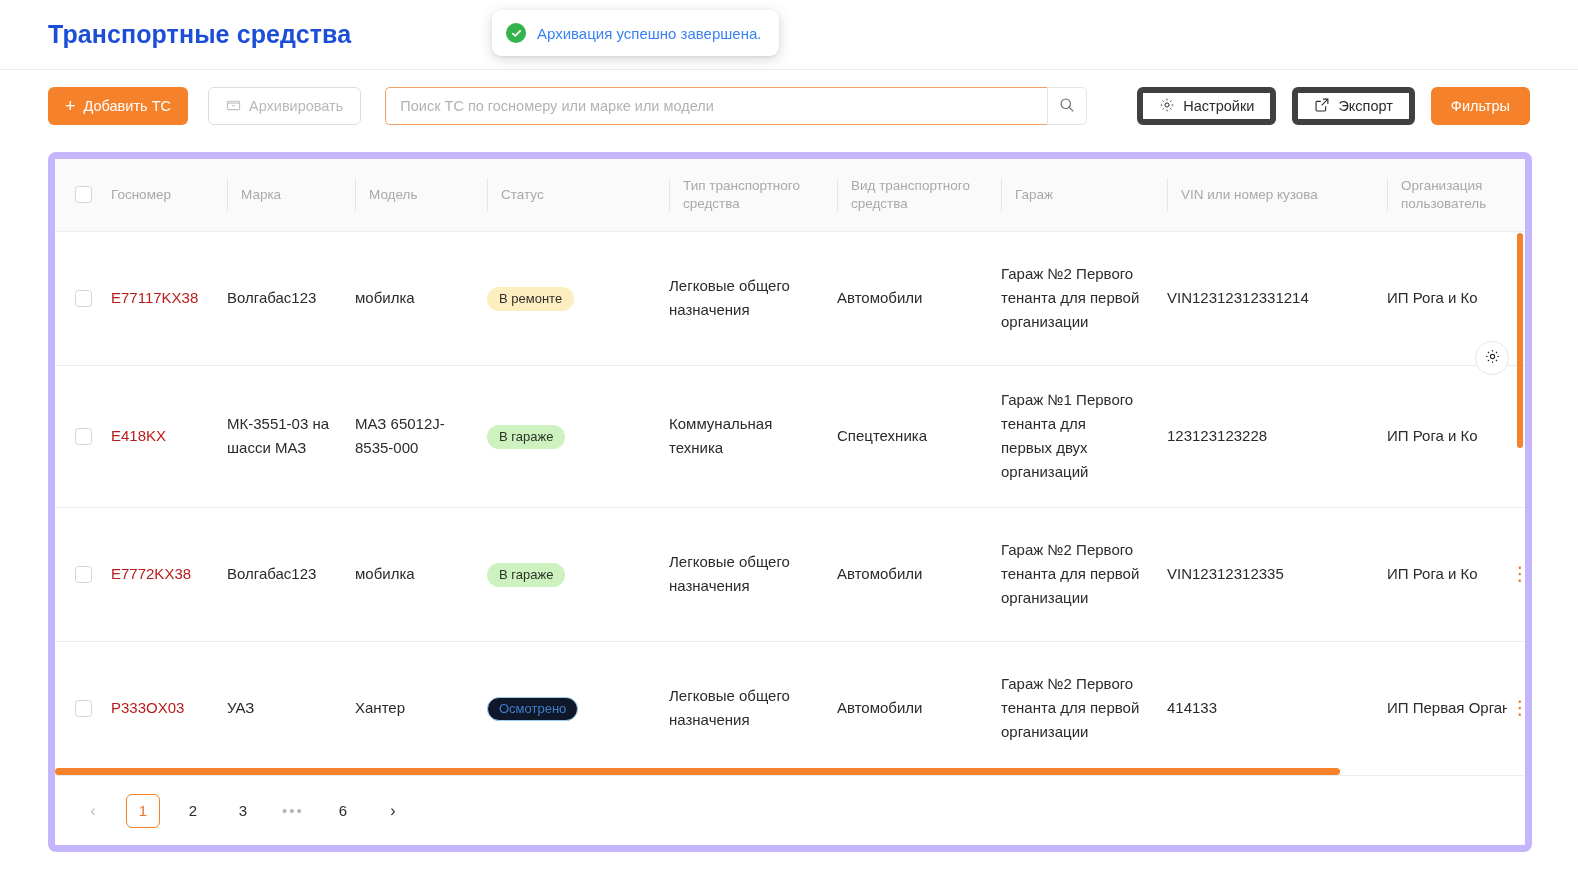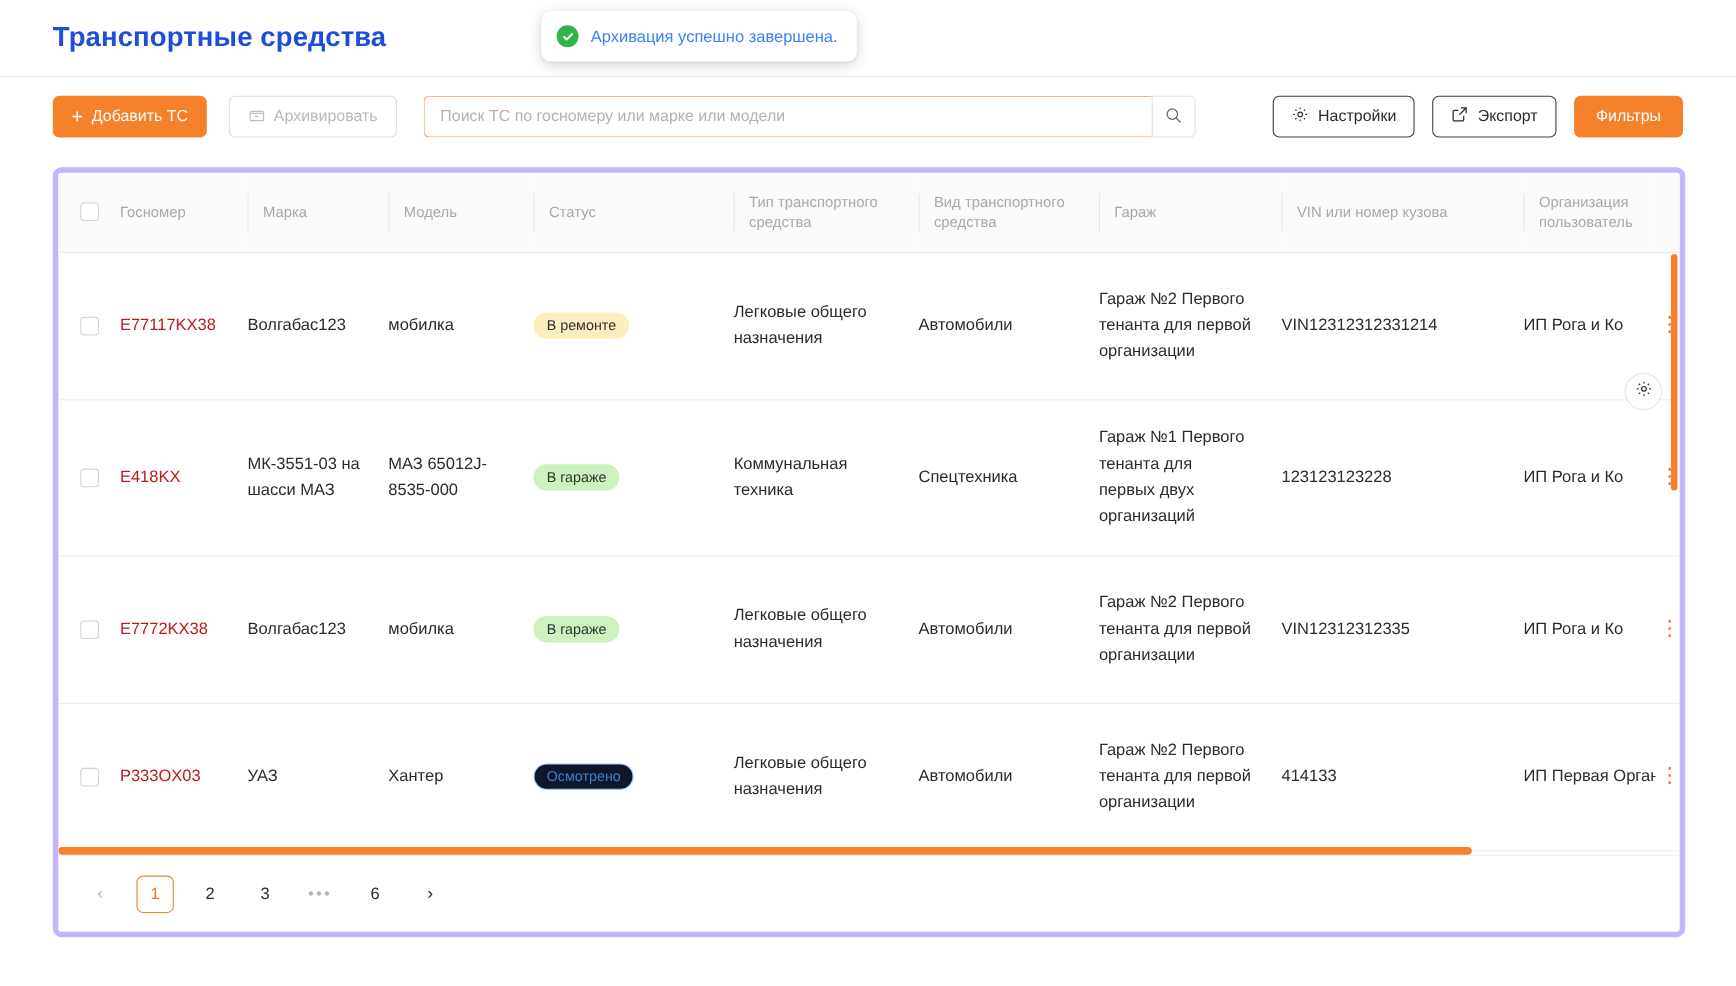--- a/index.html
+++ b/index.html
@@ -94,21 +94,21 @@
     background: #ffffff;
     color: #b9b9b9;
     border: 1px solid #dedede;
     padding: 0 17px;
     margin-left: 20px;
     cursor: default;
   }
   .btn-outline {
     background: #ffffff;
     color: #2b2b2b;
-    border: 1px solid #404040;
+    border: 6px solid #404040;
     padding: 0 16px;
   }
   .btn-filters {
     background: #f5822b;
     color: #ffffff;
     border: none;
     padding: 0 20px;
     margin-left: 16px;
     font-size: 14.5px;
   }
@@ -145,21 +145,21 @@
     align-items: center;
     justify-content: center;
     cursor: pointer;
   }
   .btn-outline + .btn-outline { margin-left: 16px; }
   .toolbar-right { display: flex; align-items: center; margin-left: auto; }
 
   
   .table-card {
     margin: 10px 46px 16px 48px;
-    border: 5px solid #c4b5fd;
+    border: 7px solid #c4b5fd;
     border-radius: 8px;
     background: #fff;
     height: 700px;
     position: relative;
     overflow: hidden;
   }
   .table-scroll {
     position: absolute;
     inset: 0 0 70px 0;
     overflow: hidden;

